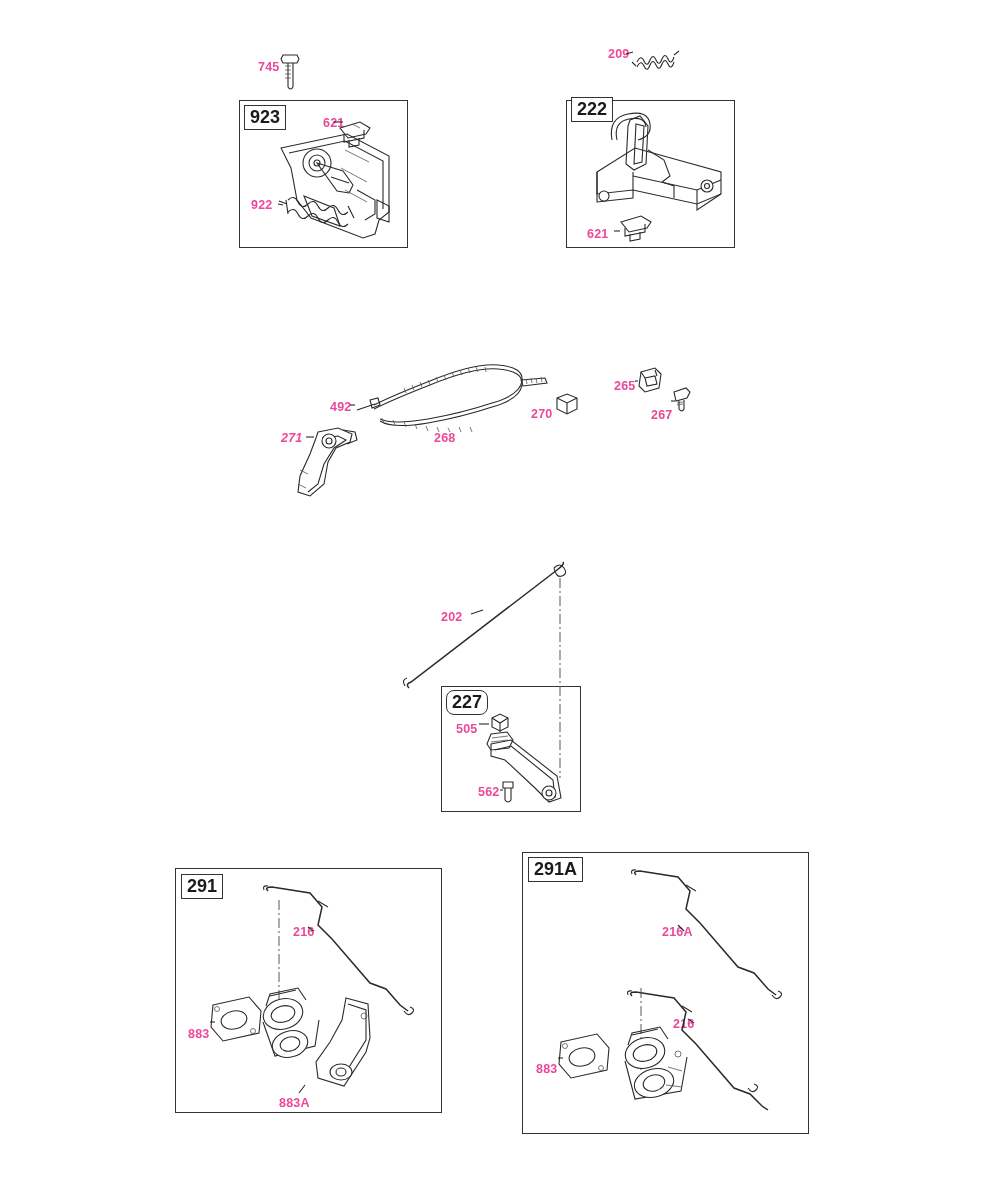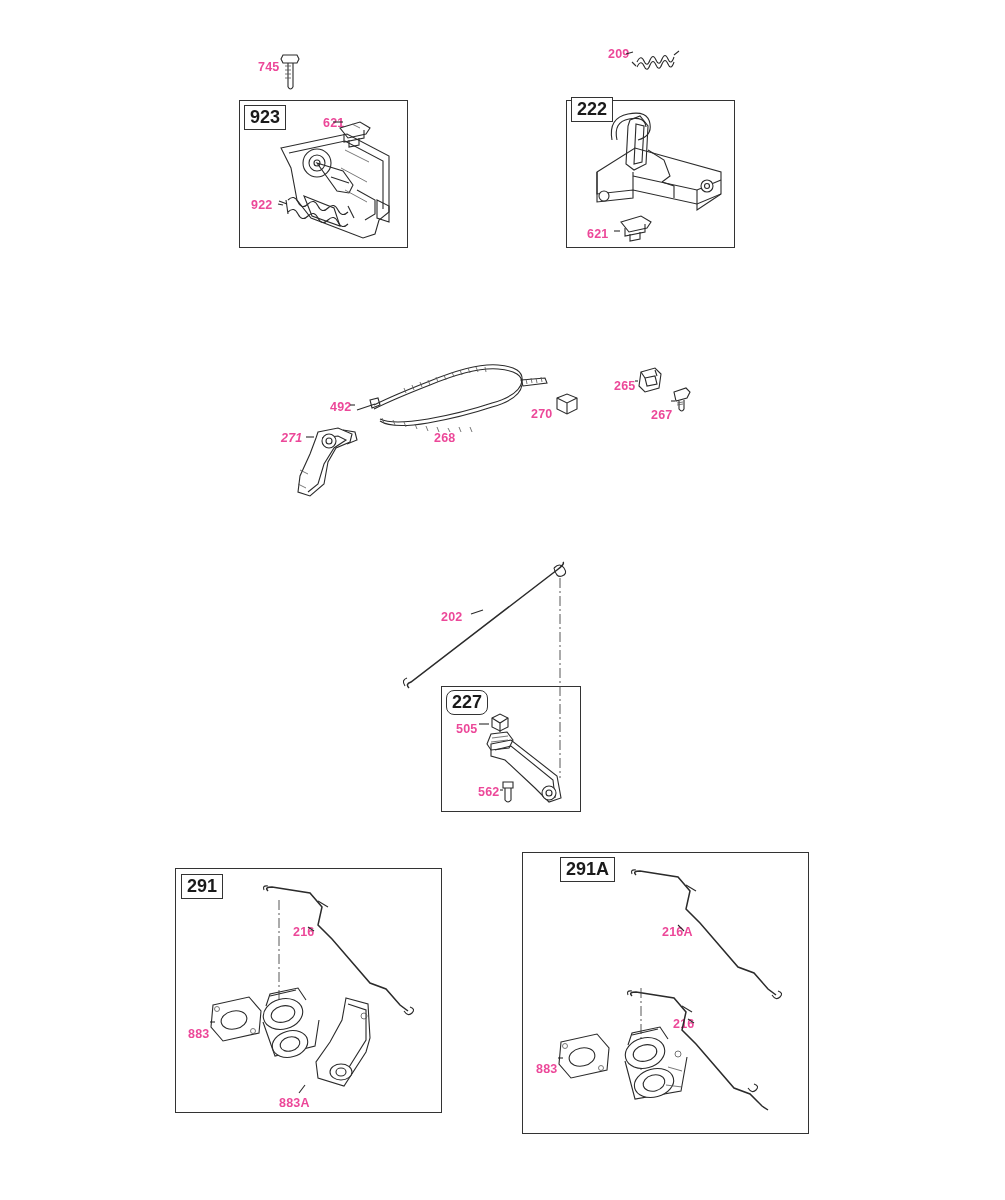--- a/index.html
+++ b/index.html
@@ -28,21 +28,21 @@
   <div class="panel" style="left:239px;top:100px;width:167px;height:146px;"></div>
   <div class="panel" style="left:566px;top:100px;width:167px;height:146px;"></div>
   <div class="panel" style="left:441px;top:686px;width:138px;height:124px;"></div>
   <div class="panel" style="left:175px;top:868px;width:265px;height:243px;"></div>
   <div class="panel" style="left:522px;top:852px;width:285px;height:280px;"></div>
 
   <div class="boxlabel" style="left:244px;top:105px;">923</div>
   <div class="boxlabel" style="left:571px;top:97px;">222</div>
   <div class="boxlabel" style="left:446px;top:690px;border-radius:8px;">227</div>
   <div class="boxlabel" style="left:181px;top:874px;">291</div>
-  <div class="boxlabel" style="left:528px;top:857px;margin-left:32px;">291A</div>
+  <div class="boxlabel" style="left:528px;top:857px;">291A</div>
 
   <div class="label" style="left:258px;top:60px;">745</div>
   <div class="label" style="left:608px;top:47px;">209</div>
   <div class="label" style="left:323px;top:116px;">621</div>
   <div class="label" style="left:251px;top:198px;">922</div>
   <div class="label" style="left:587px;top:227px;">621</div>
 
   <div class="label" style="left:330px;top:400px;">492</div>
   <div class="label" style="left:531px;top:407px;">270</div>
   <div class="label" style="left:434px;top:431px;">268</div>

